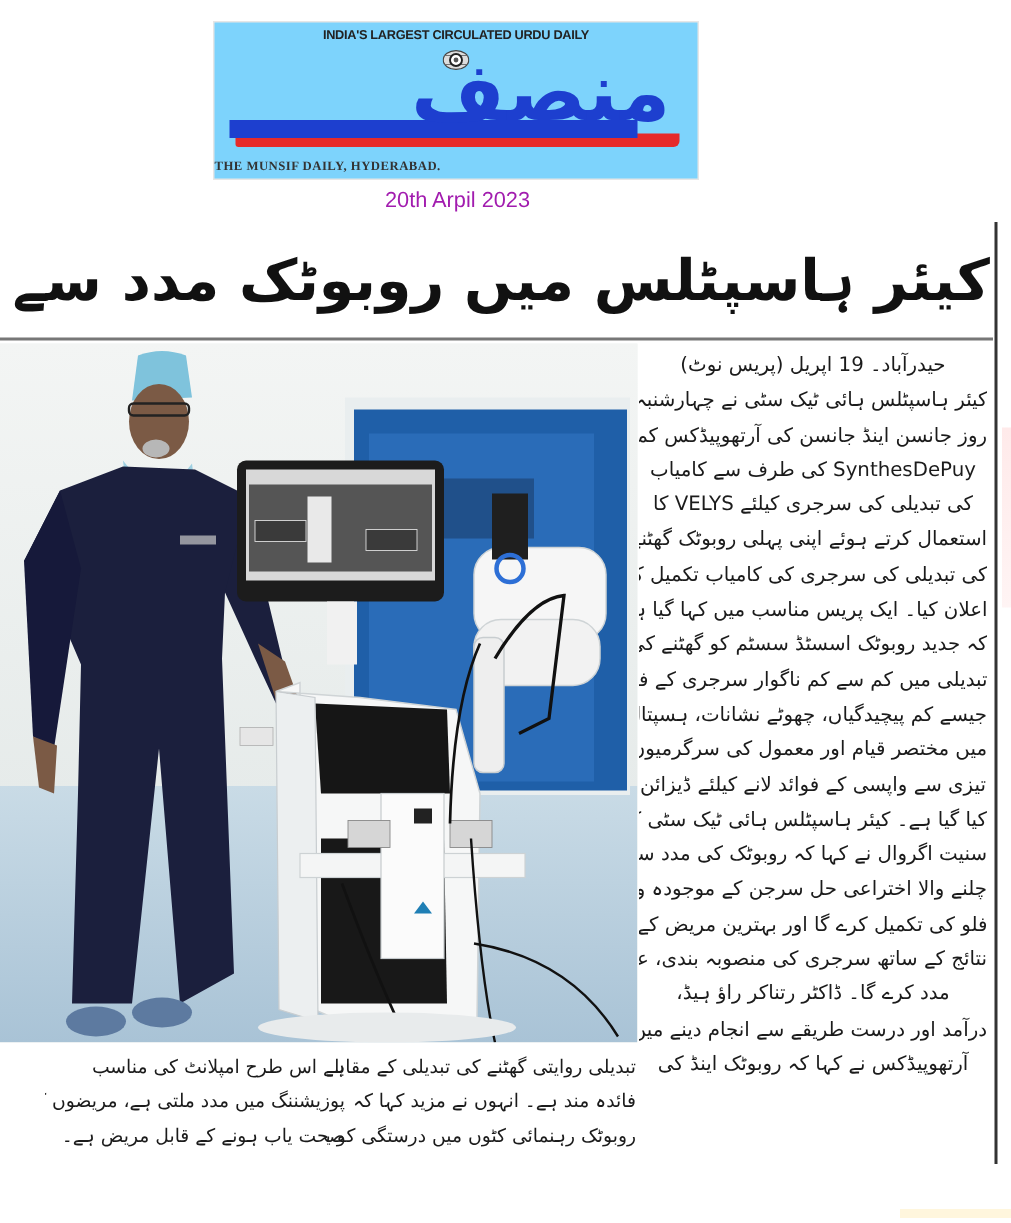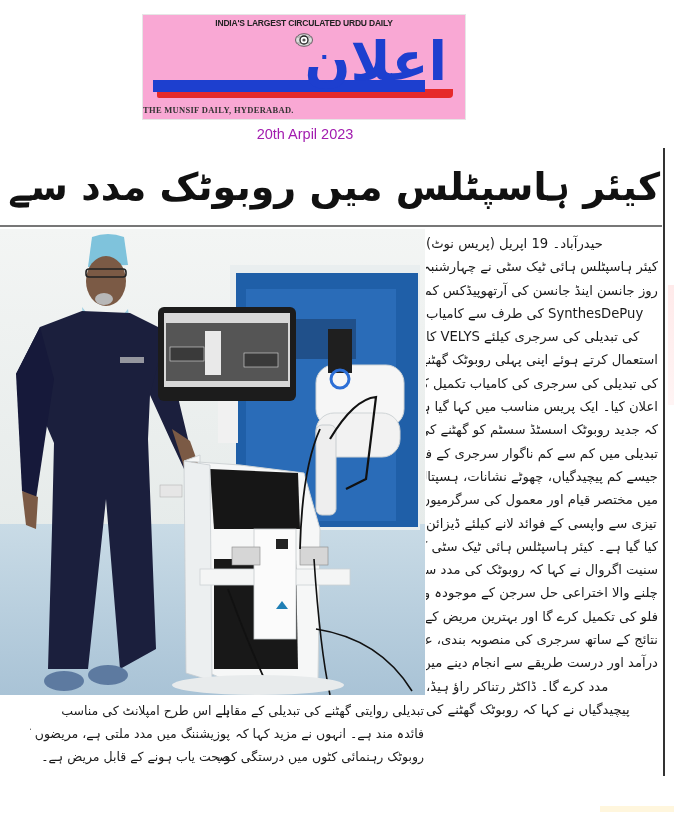--- a/index.html
+++ b/index.html
@@ -2,21 +2,21 @@
 <html><head>
   <meta charset="utf-8">
   <style>
     html, body { margin:0; padding:0; }
     body {
       width:674px; height:815px; background:#ffffff; position:relative; overflow:hidden;
       font-family: "DejaVu Sans", sans-serif; color:#1a1a1a;
     }
     .masthead {
       position:absolute; left:142px; top:14px; width:322px; height:104px;
-      background:#f9a8d4; border:1px solid #e6e6e6;
+      background:#7dd3fc; border:1px solid #e6e6e6;
     }
     .tagline {
       position:absolute; left:0; right:0; top:3px; text-align:center;
       font-family:"Liberation Sans", sans-serif; font-weight:bold; font-size:8.5px;
       letter-spacing:-0.2px; color:#222;
     }
     .emblem {
       position:absolute; left:152px; top:18px; width:18px; height:14px;
     }
     .logo-wrap { position:absolute; left:10px; top:28px; width:300px; height:56px; }
@@ -51,21 +51,21 @@
     .head-rule { position:absolute; left:0; top:225px; width:662px; height:2px; background:#777; }
     .photo {
       position:absolute; left:0; top:229px; width:425px; height:466px; overflow:hidden;
       background:#eef1ef;
     }
     .col-text {
       position:absolute; left:426px; top:232px; width:232px; direction:rtl;
       font-family:"DejaVu Sans", sans-serif; font-size:13.2px; line-height:23.3px;
       text-align:justify; color:#1b1b1b;
     }
-    .col-text .line { display:block; white-space:nowrap; overflow:hidden; text-align:left; }
+    .col-text .line { display:block; white-space:nowrap; overflow:hidden; text-align:center; }
     .bottom-col {
       position:absolute; top:699px; direction:rtl; font-family:"DejaVu Sans", sans-serif;
       font-size:12.5px; line-height:23px; color:#1b1b1b;
     }
     .bottom-col .line { display:block; white-space:nowrap; overflow:hidden; text-align:right; }
     .bc1 { left:218px; width:206px; }
     .bc2 { left:0; width:200px;margin-left:30px; }
     .faint-edge {
       position:absolute; left:668px; top:285px; width:6px; height:120px;
       background:linear-gradient(#ffeaea,#fff4f4);
@@ -82,21 +82,21 @@
   <svg class="emblem" viewBox="0 0 18 14">
     <ellipse cx="9" cy="7" rx="8.5" ry="6.3" fill="#ddd" stroke="#444" stroke-width="0.8"></ellipse>
     <line x1="1" y1="4" x2="17" y2="4" stroke="#666" stroke-width="0.6"></line>
     <line x1="1" y1="10" x2="17" y2="10" stroke="#666" stroke-width="0.6"></line>
     <circle cx="9" cy="7" r="4" fill="#fff" stroke="#222" stroke-width="1.3"></circle>
     <circle cx="9" cy="7" r="1.6" fill="#555"></circle>
   </svg>
   <div class="logo-wrap">
     <div class="logo-red"></div>
     <div class="logo-bar"></div>
-    <div class="logo-text">اعلان</div>
+    <div class="logo-text">منصف</div>
   </div>
   <div class="masthead-sub">THE MUNSIF DAILY, HYDERABAD.</div>
 </div>
 
 <div class="date">20th Arpil 2023</div>
 
 <div class="right-rule"></div>
 <div class="faint-edge"></div>
 
 <div class="headline">کیئر ہاسپٹلس میں روبوٹک مدد سے گھٹنے کی تبدیلی کی کامیابی سرجری</div>
@@ -186,23 +186,23 @@
   <span class="line">کہ جدید روبوٹک اسسٹڈ سسٹم کو گھٹنے کی</span>
   <span class="line">تبدیلی میں کم سے کم ناگوار سرجری کے فوائد</span>
   <span class="line">جیسے کم پیچیدگیاں، چھوٹے نشانات، ہسپتال</span>
   <span class="line">میں مختصر قیام اور معمول کی سرگرمیوں میں</span>
   <span class="line">تیزی سے واپسی کے فوائد لانے کیلئے ڈیزائن</span>
   <span class="line">کیا گیا ہے۔ کیئر ہاسپٹلس ہائی ٹیک سٹی کے</span>
   <span class="line">سنیت اگروال نے کہا کہ روبوٹک کی مدد سے</span>
   <span class="line">چلنے والا اختراعی حل سرجن کے موجودہ ورک</span>
   <span class="line">فلو کی تکمیل کرے گا اور بہترین مریض کے</span>
   <span class="line">نتائج کے ساتھ سرجری کی منصوبہ بندی، عمل</span>
+  <span class="line">مدد کرے گا۔ ڈاکٹر رتناکر راؤ ہیڈ،</span>
   <span class="line">درآمد اور درست طریقے سے انجام دینے میں</span>
-  <span class="line">مدد کرے گا۔ ڈاکٹر رتناکر راؤ ہیڈ،</span>
-  <span class="line">پیچیدگیاں نے کہا کہ روبوٹک گھٹنے کی</span>
+  <span class="line">آرتھوپیڈکس نے کہا کہ روبوٹک اینڈ کی</span>
 </div>
 
 <div class="bottom-col bc1">
   <span class="line">تبدیلی روایتی گھٹنے کی تبدیلی کے مقابلے میں</span>
   <span class="line">فائدہ مند ہے۔ انہوں نے مزید کہا کہ</span>
   <span class="line">روبوٹک رہنمائی کٹوں میں درستگی کو یقینی بناتی</span>
 </div>
 <div class="bottom-col bc2">
   <span class="line">ہے اس طرح امپلانٹ کی مناسب</span>
   <span class="line">پوزیشننگ میں مدد ملتی ہے، مریضوں کو جلد</span>

